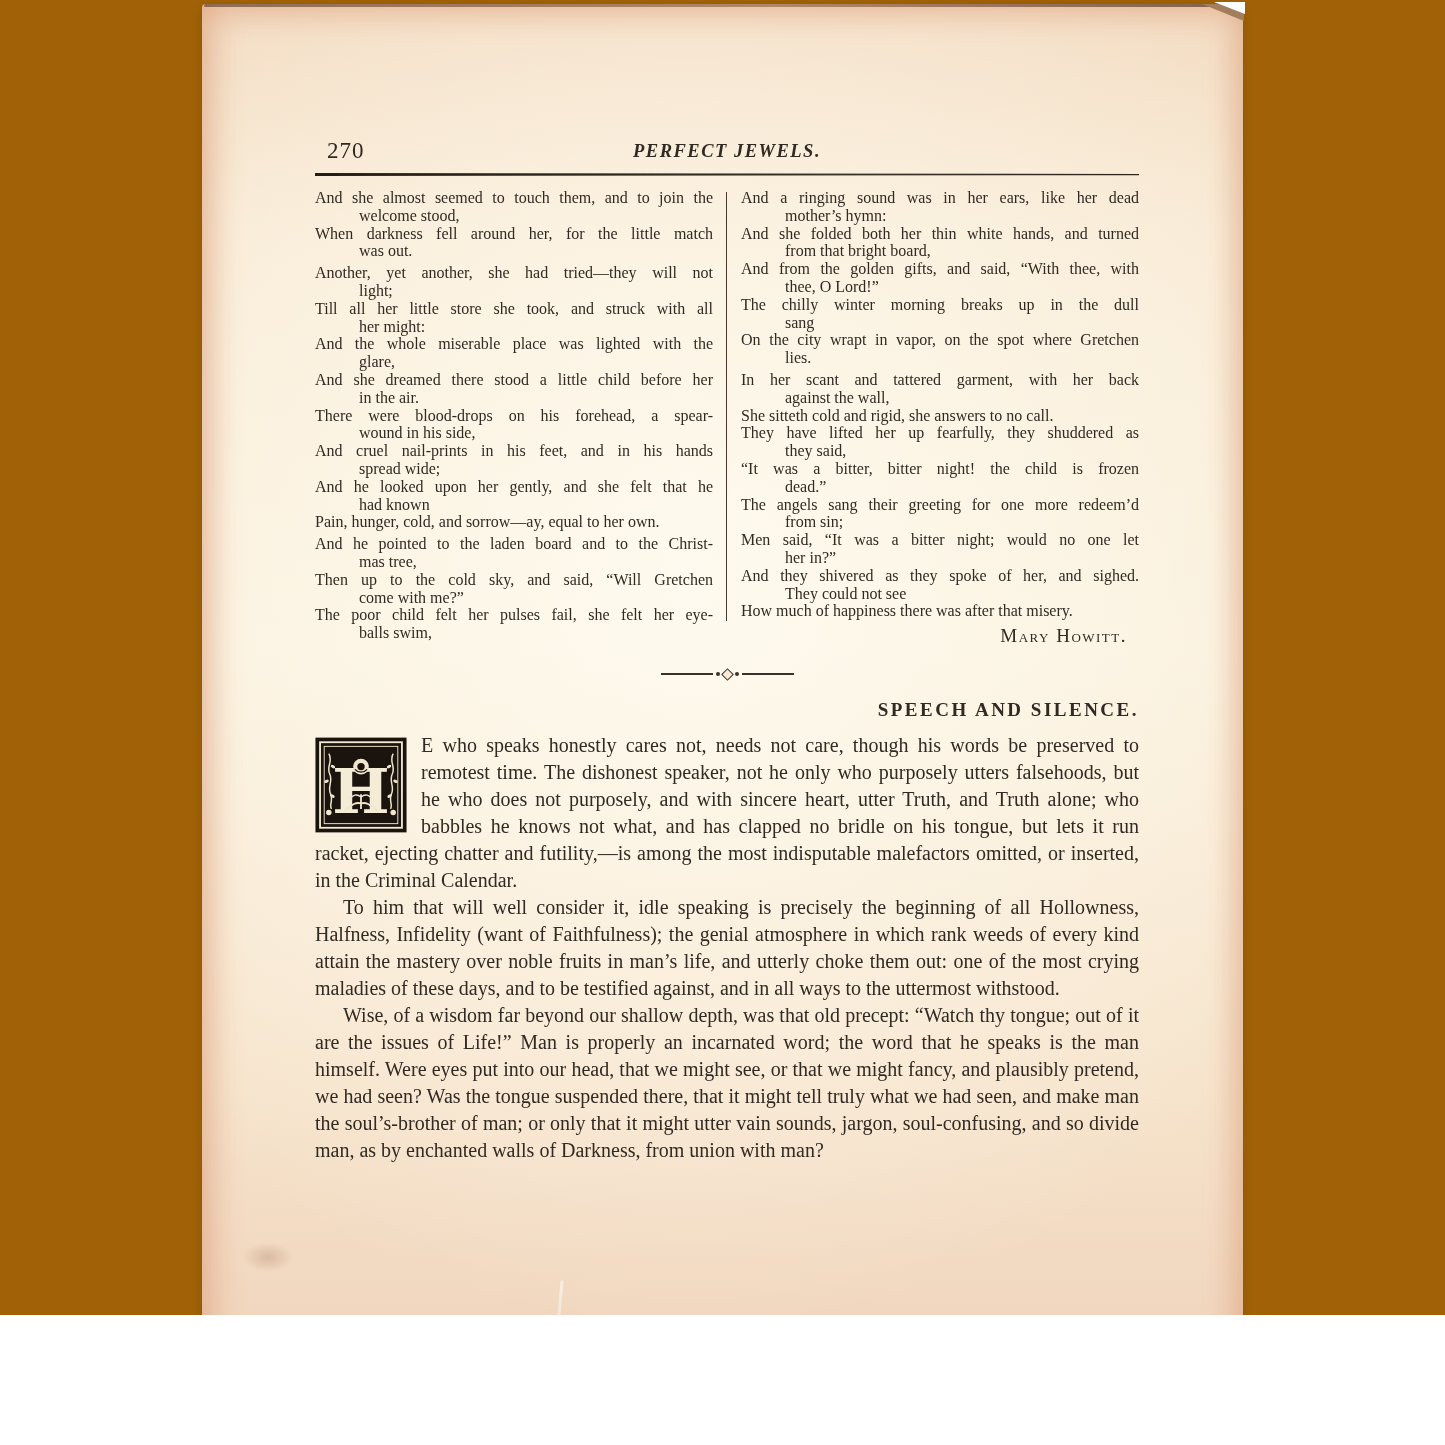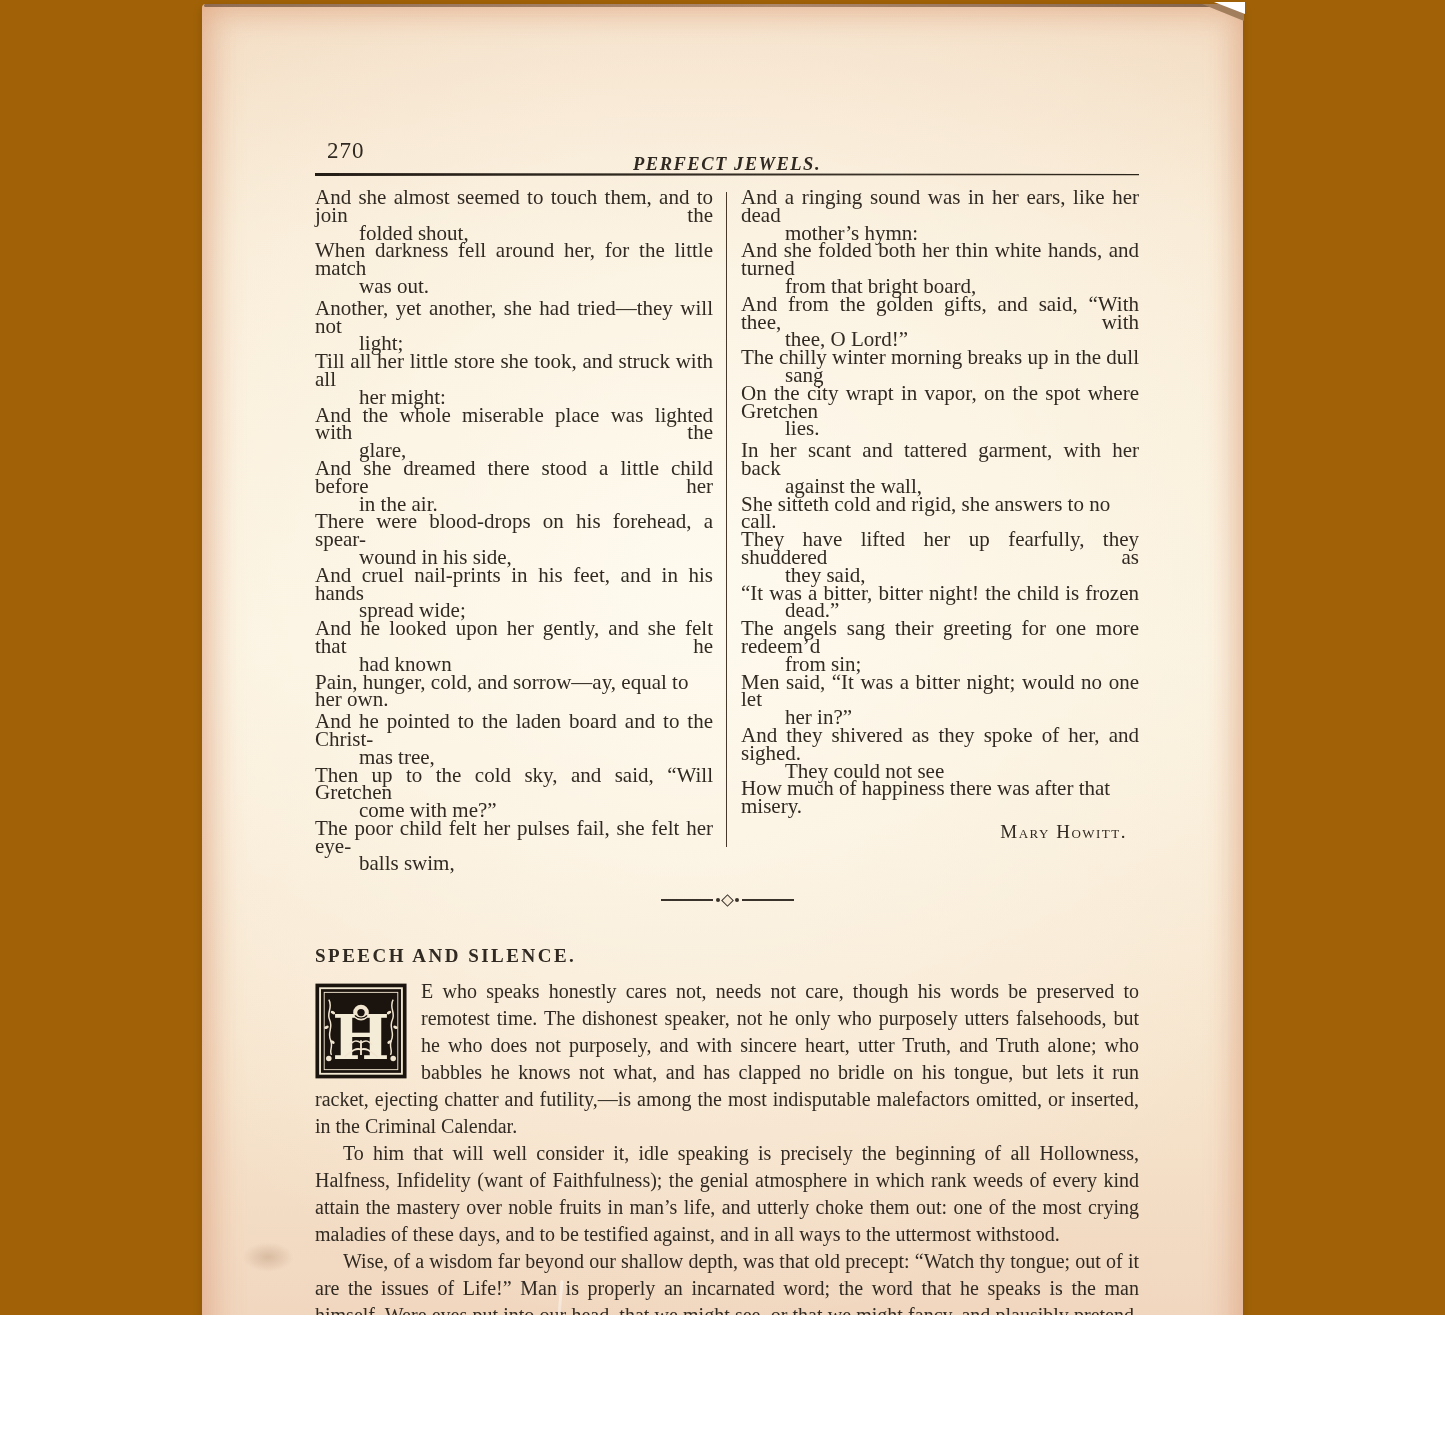--- a/index.html
+++ b/index.html
@@ -40,41 +40,41 @@
       background:radial-gradient(ellipse,rgba(150,108,76,.28),transparent 70%);}
   .s2{left:150px;top:1424px;width:46px;height:16px;
       background:radial-gradient(ellipse,rgba(92,60,34,.5),transparent 72%);}
   .crease{position:absolute;left:352px;top:1276px;width:3px;height:150px;transform:rotate(5deg);
       background:linear-gradient(rgba(255,255,255,.55),rgba(214,172,140,.35));border-radius:2px;}
 
   
   .content{position:absolute;left:113px;width:824px;top:134px;color:#312a22;}
   .header{position:relative;height:26px;}
   .pgnum{position:absolute;left:12px;top:0;font-size:23px;letter-spacing:1px;}
-  .runtitle{position:absolute;left:50%;transform:translateX(-50%);top:16px;
+  .runtitle{position:absolute;left:50%;transform:translateX(-50%);top:3px;
     font-style:italic;font-weight:bold;font-size:18.5px;letter-spacing:1.5px;white-space:nowrap;}
   .rule{height:3px;margin-top:9px;background:linear-gradient(90deg,#241d16,#3b3329 70%,#2c2419);
     clip-path:polygon(0 0,100% 30%,100% 72%,0 100%);}
 
   .poem{position:relative;display:flex;justify-content:space-between;margin-top:13px;}
   .pcol{width:398px;}
   .pdiv{position:absolute;left:411px;top:3px;bottom:26px;width:1px;background:#46392c;}
-  .poem-line{font-size:21px;line-height:17.8px;}
+  .poem-line{font-size:16px;line-height:17.8px;}
   .poem-line.cont{padding-left:44px;}
   .poem-line.full{text-align:justify;text-align-last:justify;}
   .stanza + .stanza{margin-top:4px;}
   .attrib{text-align:right;padding-right:12px;margin-top:5px;
     font-variant:small-caps;letter-spacing:1.5px;font-size:19px;}
 
   .orn{display:flex;align-items:center;justify-content:center;margin-top:22px;height:10px;}
   .oline{width:52px;height:2px;background:#39322a;}
   .odot{width:4px;height:4px;border-radius:50%;background:#39322a;margin:0 3px;}
   .odia{width:7px;height:7px;border:1.6px solid #39322a;transform:rotate(45deg);background:#f8ecd8;}
 
-  .stitle{margin:40px 0 0;text-align:left;font-size:19px;font-weight:700;letter-spacing:2.5px;}
+  .stitle{margin:20px 0 0;text-align:right;font-size:19px;font-weight:700;letter-spacing:2.5px;}
 
   .prose-sec{margin-top:11px;}
   .prose{margin:0;text-align:justify;font-size:20px;line-height:27px;}
   .prose.indent{text-indent:28px;}
   .dropcap{float:left;width:92px;height:96px;margin:5px 14px 2px 0;display:block;}
   .dropcap svg{display:block;width:100%;height:100%;}
 
   .bottom-strip{position:absolute;left:330px;top:1434px;width:780px;height:9px;border-radius:4px;
     background:radial-gradient(ellipse at 8% 50%, #0e0803 0 25%, transparent 70%),
                linear-gradient(90deg,rgba(35,22,12,.35),#231710 10%,#1c120b 60%,#251a11 90%,rgba(35,22,12,.3));}
@@ -92,21 +92,21 @@
       <div class="header">
         <span class="pgnum">270</span>
         <span class="runtitle">PERFECT JEWELS.</span>
       </div>
       <div class="rule"></div>
 
       <div class="poem">
         <div class="pcol">
             <div class="stanza">
               <div class="poem-line full">And she almost seemed to touch them, and to join the</div>
-              <div class="poem-line cont">folded shout,</div>
+              <div class="poem-line cont">welcome stood,</div>
               <div class="poem-line full">When darkness fell around her, for the little match</div>
               <div class="poem-line cont">was out.</div>
             </div>
             <div class="stanza">
               <div class="poem-line full">Another, yet another, she had tried—they will not</div>
               <div class="poem-line cont">light;</div>
               <div class="poem-line full">Till all her little store she took, and struck with all</div>
               <div class="poem-line cont">her might:</div>
               <div class="poem-line full">And the whole miserable place was lighted with the</div>
               <div class="poem-line cont">glare,</div>

